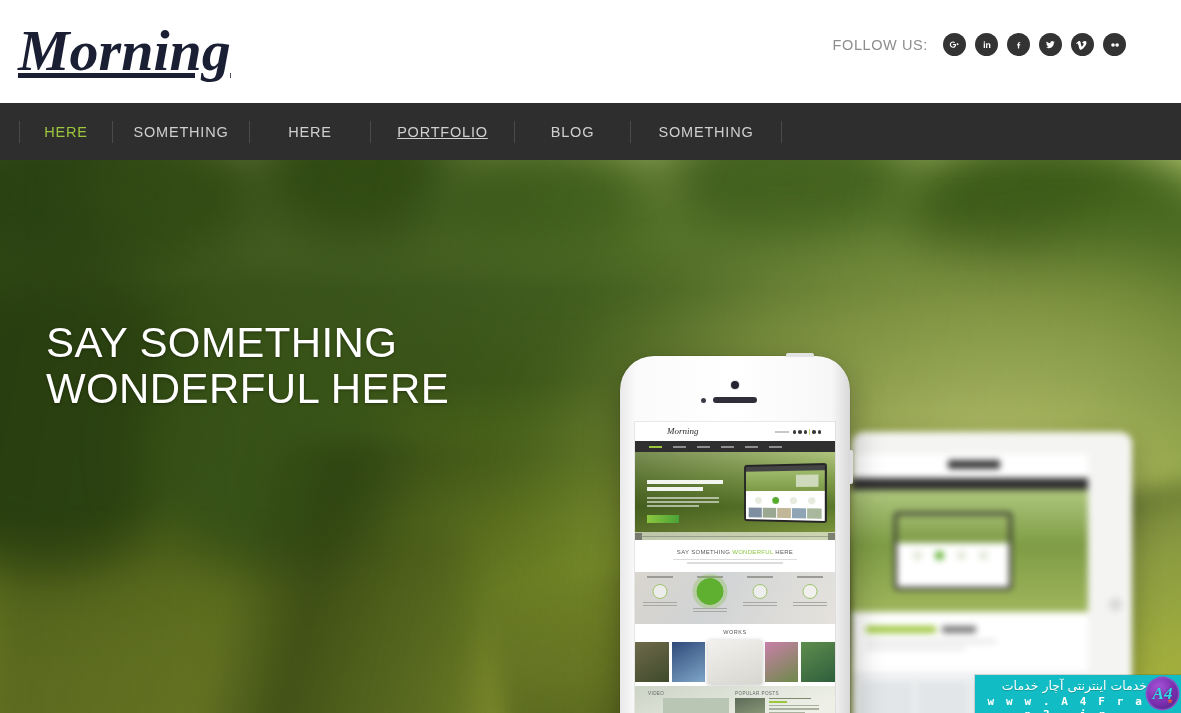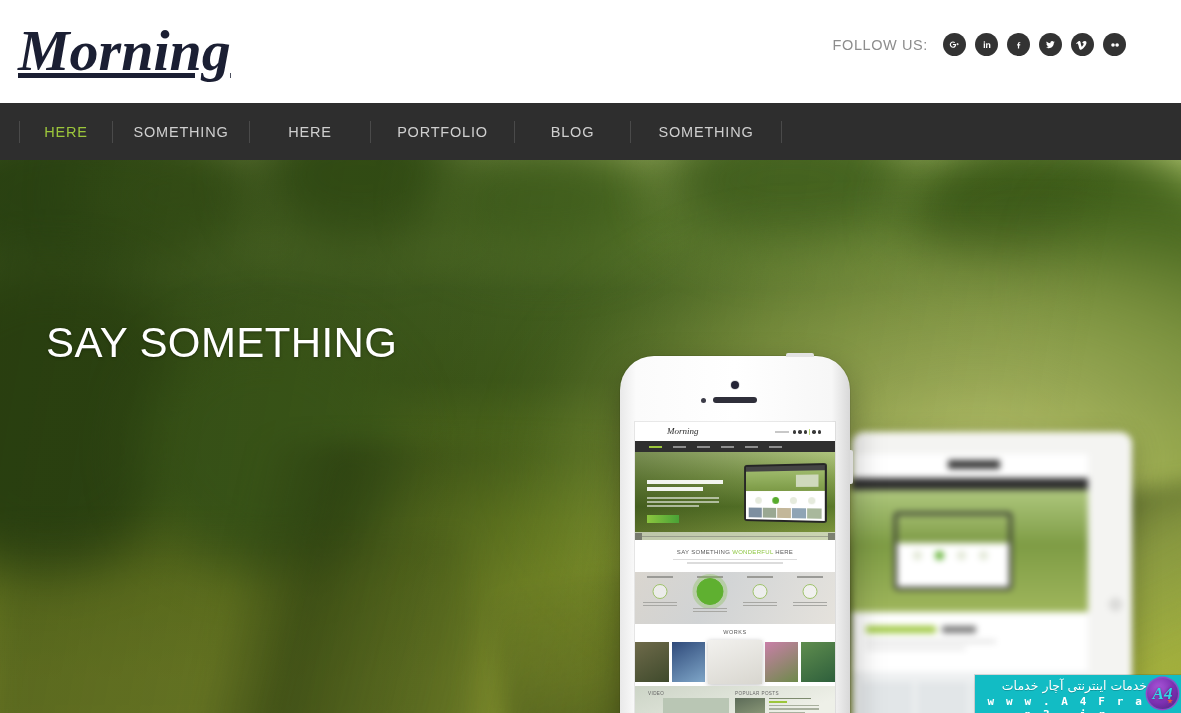--- a/index.html
+++ b/index.html
@@ -48,21 +48,21 @@
   }
   .nav-inner { display:flex; align-items:center; height:100%; margin-left:19px; }
   .nav-sep { width:1px; height:22px; background:#4a4a4a; }
   .nav-item {
     font-size:14.5px; color:#cfcfcf; letter-spacing:.8px;
     padding:0 0; text-align:center; cursor:pointer;
     white-space:nowrap; text-decoration:none;
   }
   .nav-item.active { color:#9cc63b; }
   .nw0 { width:92px; } .nw1 { width:136px; } .nw2 { width:120px; }
-  .nw3 { width:143px; } .nw4 { width:115px; } .nw5 { width:150px; }
+  .nw3 { width:143px;text-decoration:underline; } .nw4 { width:115px; } .nw5 { width:150px; }
 
   
   .hero {
     position:absolute; top:160px; left:0; width:1181px; height:553px;
     overflow:hidden; background:#4f6a27;
   }
   
   .hero-bg { position:absolute; inset:-40px; filter:blur(0px); }
   .bg-l1 {
     position:absolute; inset:0;
@@ -605,20 +605,21 @@
             
           </div>
         </div>
 
       </div>
     </div>
 
     <div class="hero-copy">
       <h1 class="hero-title">
         <span>SAY SOMETHING</span>
+        <span>WONDERFUL HERE</span>
       </h1>
     </div>
   </section>
 
   <div class="watermark">
     <span class="wm-fa">خدمات اینترنتی آچار خدمات</span>
     <span class="wm-url">w w w . A 4 F r a n 3 . i r</span>
     <span class="wm-logo">
       <span>A4</span>
       <i></i>

